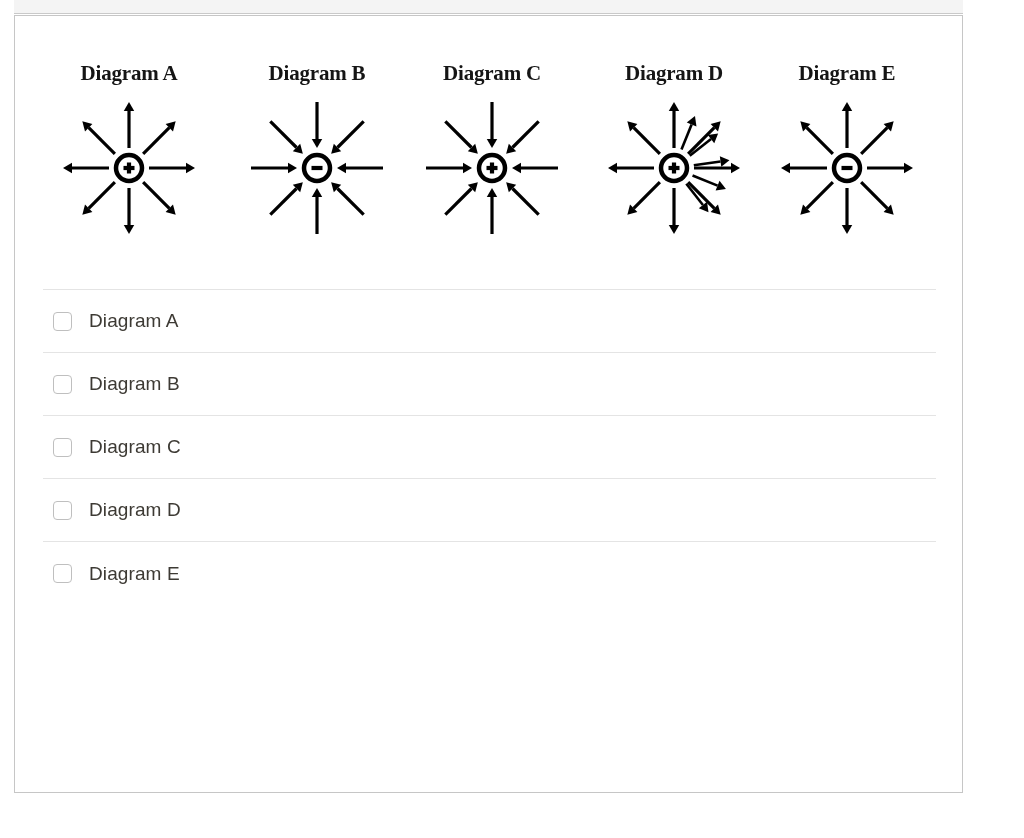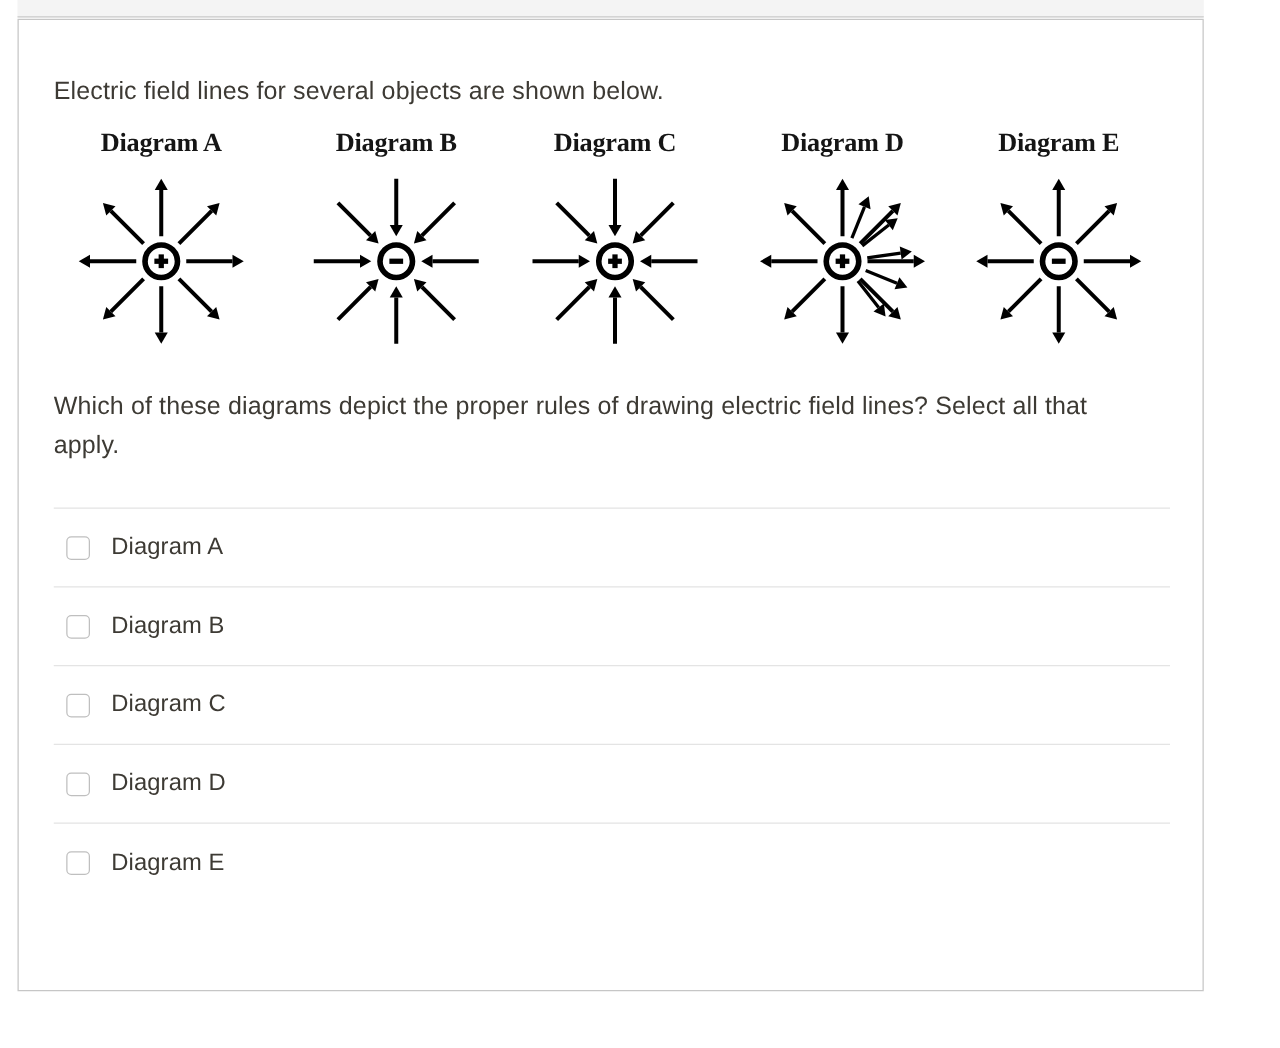--- a/index.html
+++ b/index.html
@@ -124,21 +124,20 @@
   }
 </style>
 </head>
 <body>
 
 <div class="top-strip"></div>
 
 <div class="card">
   <div class="card-inner">
 
-    <p class="intro">Electric field lines for several objects are shown below.</p>
 
     <div class="diagram-row">
       <div class="diagram-cell" id="dcell-0" style="left:0px;">
         <div class="diagram-label">Diagram A</div>
         <div class="diagram-art">
             <svg width="150" height="140" viewBox="0 0 150 140">
               <g>
                 <line x1="75" y1="50" x2="75" y2="13" stroke="#000000" stroke-width="3.2" stroke-linecap="butt"></line>
                 <polygon points="75,4 80.22,13 69.78,13" fill="#000000"></polygon>
                 <line x1="89.14213562373095" y1="55.85786437626905" x2="115.30508652763322" y2="29.694913472366792" stroke="#000000" stroke-width="3.2" stroke-linecap="butt"></line>
@@ -277,21 +276,20 @@
                 <line x1="60.85786437626905" y1="55.85786437626905" x2="34.694913472366785" y2="29.694913472366792" stroke="#000000" stroke-width="3.2" stroke-linecap="butt"></line>
                 <polygon points="28.330952441687856,23.33095244168787 38.38601087016056,26.003816074573013 31.00381607457301,33.38601087016057" fill="#000000"></polygon>
               </g>
               <circle cx="75" cy="70" r="13" fill="#ffffff" stroke="#000000" stroke-width="4.5"></circle>
               <rect x="69.5" y="67.9" width="11" height="4.2" fill="#000000"></rect>
             </svg>
           </div>
       </div>
     </div>
 
-    <p class="question">Which of these diagrams depict the proper rules of drawing electric field lines? Select all that apply.</p>
 
     <div class="options" id="options-list">
       <div class="option-row">
         <span class="checkbox"></span>
         <span class="option-label">Diagram A</span>
       </div>
       <div class="option-row">
         <span class="checkbox"></span>
         <span class="option-label">Diagram B</span>
       </div>

